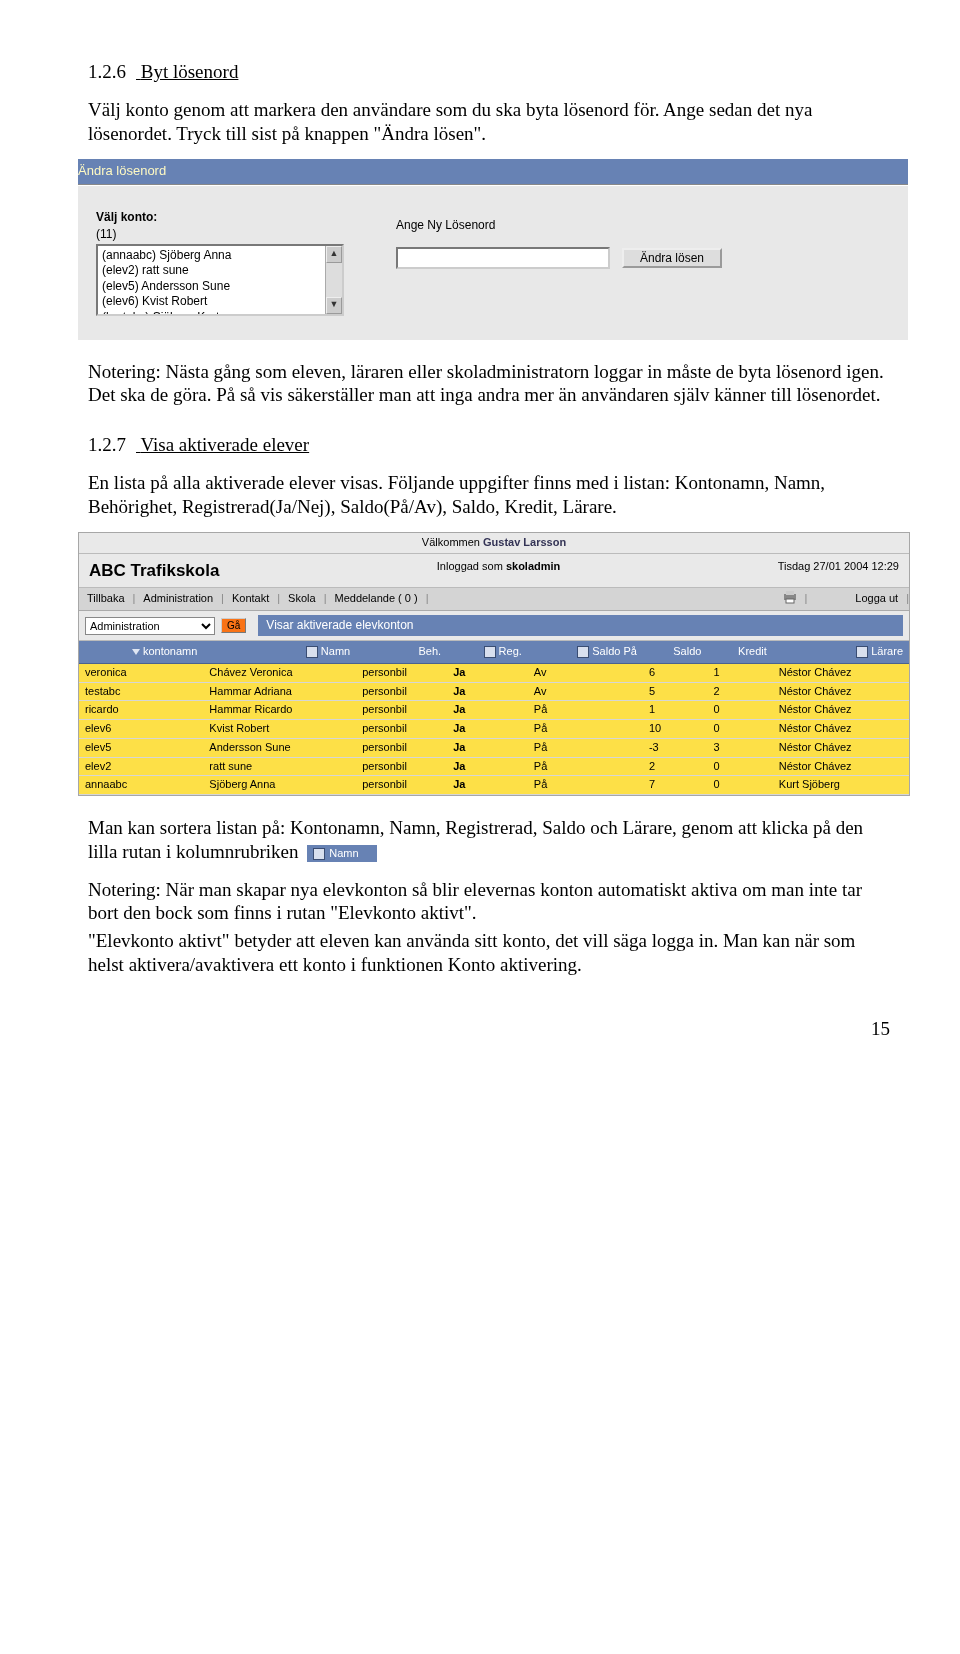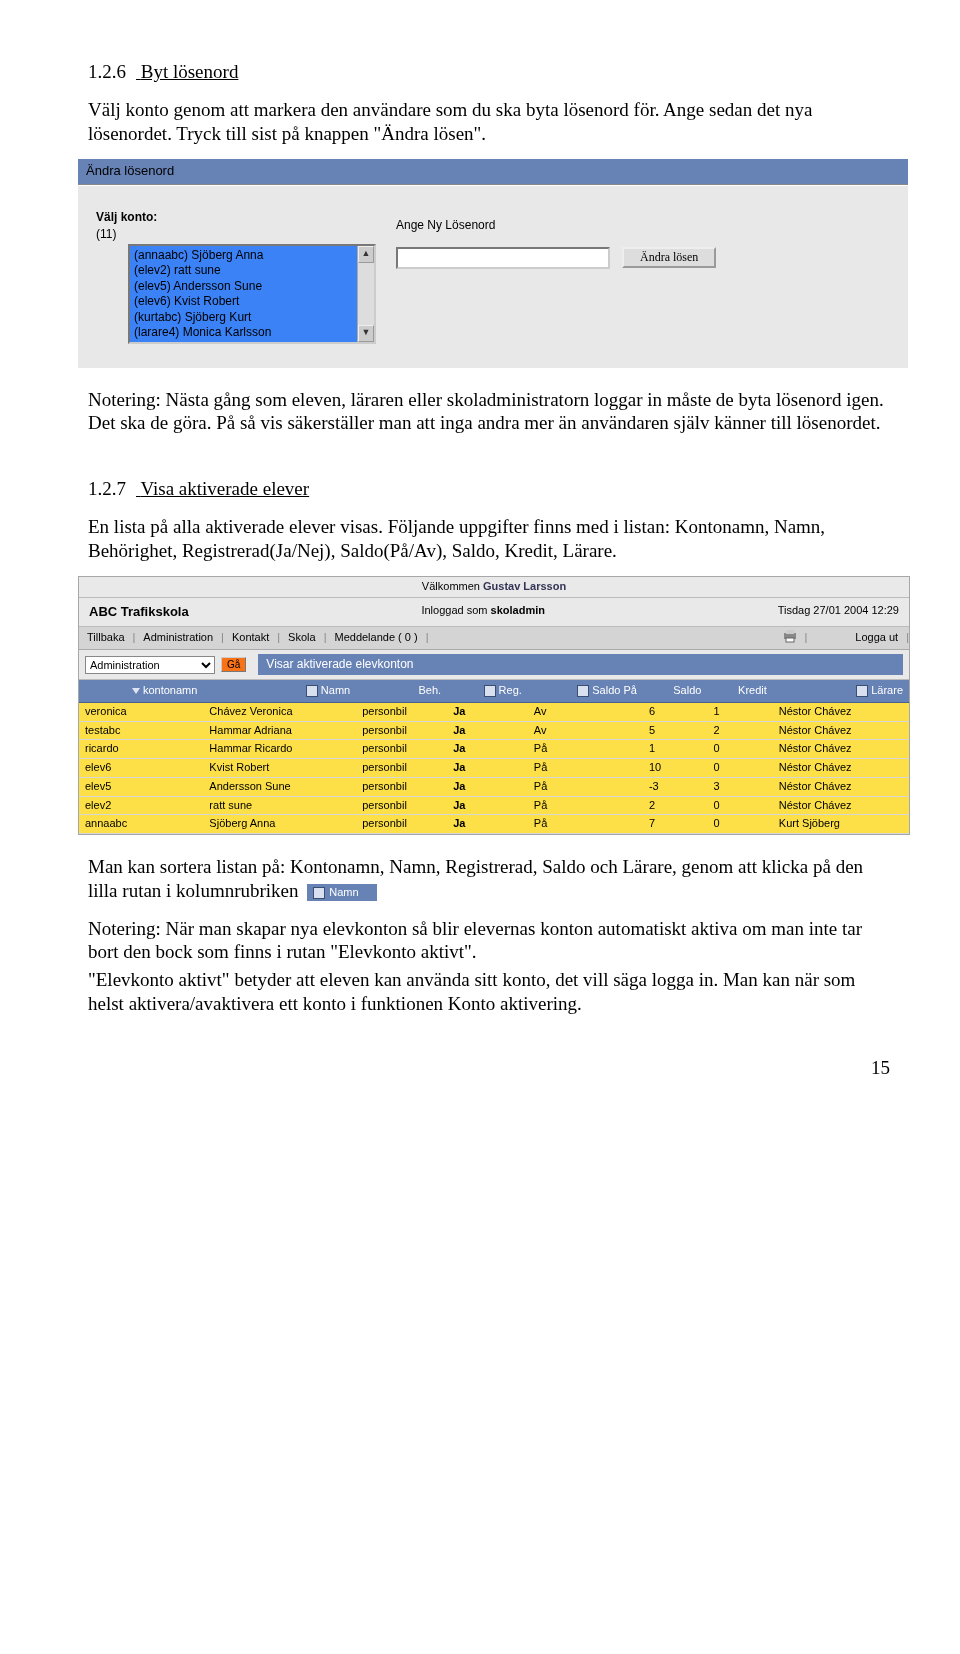--- a/index.html
+++ b/index.html
@@ -23,82 +23,81 @@
   
   .shot1 {
     width: 830px;
     margin: 10px 0 20px -10px;
     font-family: Verdana, Arial, sans-serif;
     font-size: 12px;
     color: #000;
   }
   .shot1-titlebar {
     background: #6782b4;
-    color: #000000;
-    padding: 4px 8px;
+    color: #fef9c3;
+    padding: 4px 0;
     font-size: 13px;
     border-bottom: 1px solid #888;
   }
   .shot1-body {
     background: #e8e8e8;
     border-top: 1px solid #fff;
     padding: 24px 10px 24px 18px;
     display: flex;
     gap: 40px;
   }
   .shot1-left { width: 260px; }
   .shot1-left .lbl { margin-bottom: 2px; font-weight: bold; }
   .shot1-left .count { margin-bottom: 2px; }
   .listbox {
-    background: #3b82f6;
+    background: #ffffff;
     border: 2px inset #ccc;
     width: 248px;
-    height: 100px;
+    height: 72px;
     position: relative;
     font-family: Verdana, sans-serif;
     font-size: 12px;
     overflow: hidden;
     box-sizing: border-box;
-    margin-left: 32px;
   }
   .listbox-inner { padding: 2px 0 2px 4px; }
   .listbox-inner div { white-space: nowrap; line-height: 1.3; }
   .listbox .sb {
     position: absolute; right:0; top:0; bottom:0; width:16px;
     background: #ddd; border-left:1px solid #aaa;
     display:flex; flex-direction:column; justify-content:space-between;
   }
   .sb-btn { height:15px; background:#ccc; border:1px outset #eee; font-size:9px; text-align:center; line-height:13px; color:#333;}
   .shot1-right { flex:1; display:flex; flex-direction:column; gap:14px; padding-top:8px;}
   .shot1-row { display:flex; align-items:center; gap:12px; }
   .txt-input {
     background:#fff; border:2px inset #ccc; width:210px; height:18px;
   }
   .win-btn {
     background:#ddd; border:2px outset #eee; padding:1px 16px;
-    font-size:12px; font-family:Liberation Serif, serif;
+    font-size:12px; font-family:Liberation Sans, sans-serif;
   }
 
   
   .shot2 {
     width: 830px;
     margin: 6px 0 6px -10px;
     font-family: Verdana, Arial, sans-serif;
     font-size: 11px;
     color:#000;
     border:1px solid #a7a7a7;
   }
   .shot2-welcome {
     background:#e9e9e9; font-size:11px; text-align:center; padding:3px 0; border-bottom:1px solid #bbb;
   }
   .shot2-welcome b { color:#335; }
   .shot2-bar2 {
     background:#e9e9e9; display:flex; justify-content:space-between; padding:6px 10px; border-bottom:1px solid #bbb;
   }
-  .shot2-bar2 .brand { font-weight:bold; font-size:13px; }
+  .shot2-bar2 .brand { font-weight:bold; font-size:17px; }
   .shot2-nav {
     background:#d4d4d4; display:flex; gap:0; padding:0 0; font-size:11px; border-bottom:1px solid #aaa;
   }
   .shot2-nav .ni { padding:4px 8px; }
   .shot2-nav .sep { color:#888; padding:4px 0;}
   .shot2-nav .spacer { flex:1; }
   .shot2-nav .printer { padding:2px 6px; }
   .shot2-sub {
     background:#e9e9e9; display:flex; align-items:center; gap:6px; padding:4px 6px; border-bottom:1px solid #bbb;
   }
@@ -178,21 +177,21 @@
       <div class="shot1-row">
         <div class="txt-input"></div>
         <button class="win-btn">Ändra lösen</button>
       </div>
     </div>
   </div>
 </div>
 
 <p class="para">Notering: Nästa gång som eleven, läraren eller skoladministratorn loggar in måste de byta lösenord igen. Det ska de göra. På så vis säkerställer man att inga andra mer än användaren själv känner till lösenordet.</p>
 
-<div class="section-head" style="margin-top:42px;">
+<div class="section-head" style="margin-top:26px;">
   <span class="num">1.2.7</span>
   <span>Visa aktiverade elever</span>
 </div>
 
 <p class="para">En lista på alla aktiverade elever visas. Följande uppgifter finns med i listan: Kontonamn, Namn, Behörighet, Registrerad(Ja/Nej), Saldo(På/Av), Saldo, Kredit, Lärare.</p>
 
 <div class="shot2">
   <div class="shot2-welcome">
     <span>Välkommen </span><b>Gustav Larsson</b>
   </div>

